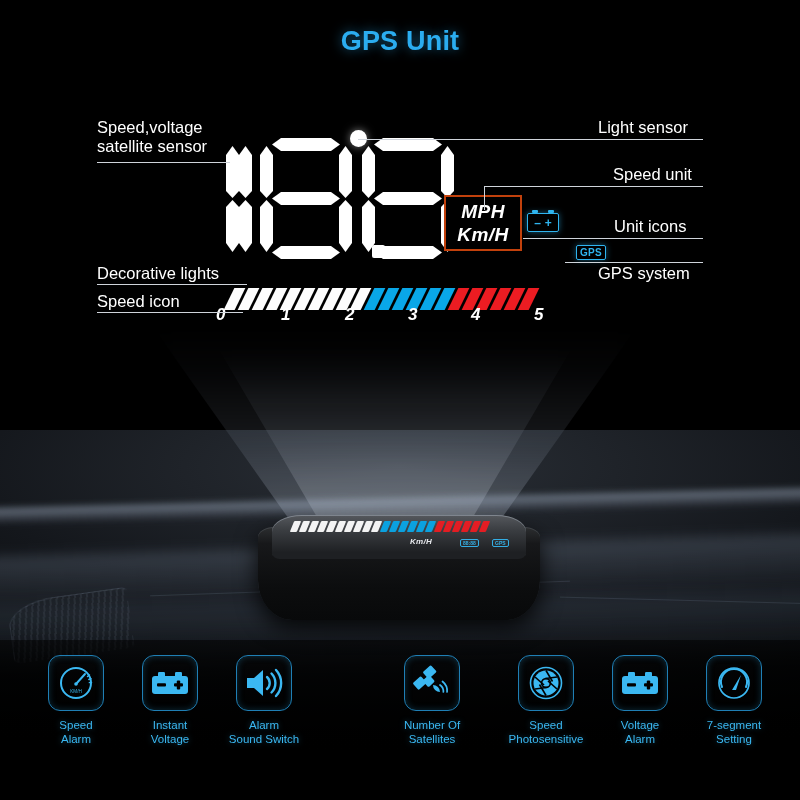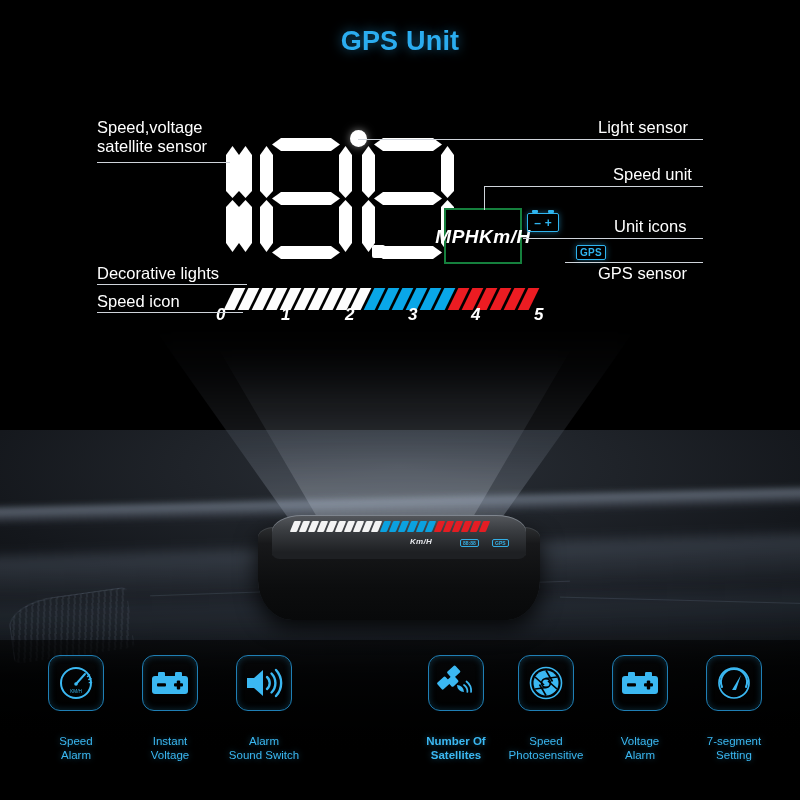--- a/index.html
+++ b/index.html
@@ -121,23 +121,23 @@
   .seg-digit.narrow .sg.c{left:23px;}
   .dp{position:absolute;left:372px;top:245px;width:13px;height:13px;background:#fff;border-radius:2px;}
 
   .sensor-dot{
     position:absolute;left:350px;top:130px;width:17px;height:17px;border-radius:50%;
     background:#fff;box-shadow:0 0 8px rgba(255,255,255,.5);
   }
 
   
   .unit-box{
-    position:absolute;left:444px;top:208px;width:74px;height:52px;
-    border:2px solid #15803d;background:#000;
-    display:flex;flex-direction:row;justify-content:center;align-items:center;
+    position:absolute;left:444px;top:195px;width:74px;height:52px;
+    border:2px solid #c2410c;background:#000;
+    display:flex;flex-direction:column;justify-content:center;align-items:center;
   }
   .unit-box span{
     color:#fff;font-weight:bold;font-style:italic;font-size:19px;line-height:23px;
     letter-spacing:.5px;
   }
 
   
   .bat-icon{
     position:absolute;left:527px;top:213px;width:30px;height:17px;
     border:1.6px solid #2fb4ef;border-radius:2px;
@@ -176,21 +176,21 @@
 
   
   .features{position:absolute;left:0;top:655px;width:800px;height:120px;}
   .feat{position:absolute;width:96px;text-align:center;}
   .feat-box{
     width:54px;height:54px;margin:0 auto;border:1.4px solid #1f7fb5;border-radius:12px;
     display:flex;align-items:center;justify-content:center;
     box-shadow:0 0 7px rgba(47,180,239,.25) inset;
   }
   .feat-label{
-    margin-top:24px;color:#3bb8f2;font-size:11.5px;line-height:13.5px;
+    margin-top:8px;color:#3bb8f2;font-size:11.5px;line-height:13.5px;
     text-shadow:0 0 6px rgba(59,184,242,.4);
   }
   .feat svg{display:block;}
 </style>
 </head>
 <body>
 
 <div id="stage">
 
   <div class="dash-base"></div>
@@ -333,21 +333,21 @@
     <div class="lbl" style="left:598px;top:118px;">Light sensor</div>
     <div class="rule" style="left:358px;top:139px;width:345px;"></div>
 
     <div class="lbl" style="left:613px;top:165px;">Speed unit</div>
     <div class="rule" style="left:484px;top:186px;width:219px;"></div>
     <div class="rule" style="left:484px;top:186px;width:1px;height:24px;background:#cfd4db;"></div>
 
     <div class="lbl" style="left:614px;top:217px;">Unit icons</div>
     <div class="rule" style="left:523px;top:238px;width:180px;"></div>
 
-    <div class="lbl" style="left:598px;top:264px;">GPS sensor</div>
+    <div class="lbl" style="left:598px;top:264px;">GPS system</div>
     <div class="rule" style="left:565px;top:262px;width:138px;"></div>
   </div>
 
   <div class="features" id="features">
       <div class="feat" style="left: 28px;">
         <div class="feat-box">
           <svg width="40" height="40" viewBox="0 0 40 40">
         <circle cx="20" cy="20" r="15" fill="none" stroke="#3bb8f2" stroke-width="2"></circle>
         <path d="M20 21 L29 11" stroke="#3bb8f2" stroke-width="2" stroke-linecap="round"></path>
         <circle cx="20" cy="21" r="1.8" fill="#3bb8f2"></circle>
@@ -389,21 +389,21 @@
           <path d="M28.5 7.5 A13.5 13.5 0 0 1 28.5 26.5"></path>
           <path d="M33 4 A19 19 0 0 1 33 30"></path>
         </g>
       </svg>
         </div>
         <div class="feat-label">
           <div>Alarm</div>
           <div>Sound Switch</div>
         </div>
       </div>
-      <div class="feat" style="left: 408px; font-weight: bold;">
+      <div class="feat" style="left: 384px;">
         <div class="feat-box">
           <svg width="42" height="40" viewBox="0 0 42 40">
         <g fill="#3bb8f2">
           <rect x="13" y="5" width="11" height="9" rx="1.2" transform="rotate(-42 18 9)"></rect>
           <rect x="3" y="16" width="11" height="9" rx="1.2" transform="rotate(-42 8 20)"></rect>
           <rect x="13" y="14" width="9" height="9" rx="1.5" transform="rotate(-42 17 18)"></rect>
         </g>
         <path d="M22 22 a7 7 0 0 1 7 7 a7 7 0 0 1 -7 -7 Z" fill="#3bb8f2"></path>
         <g fill="none" stroke="#3bb8f2" stroke-width="1.7" stroke-linecap="round">
           <path d="M29 22 a8 8 0 0 1 3.4 7"></path>

